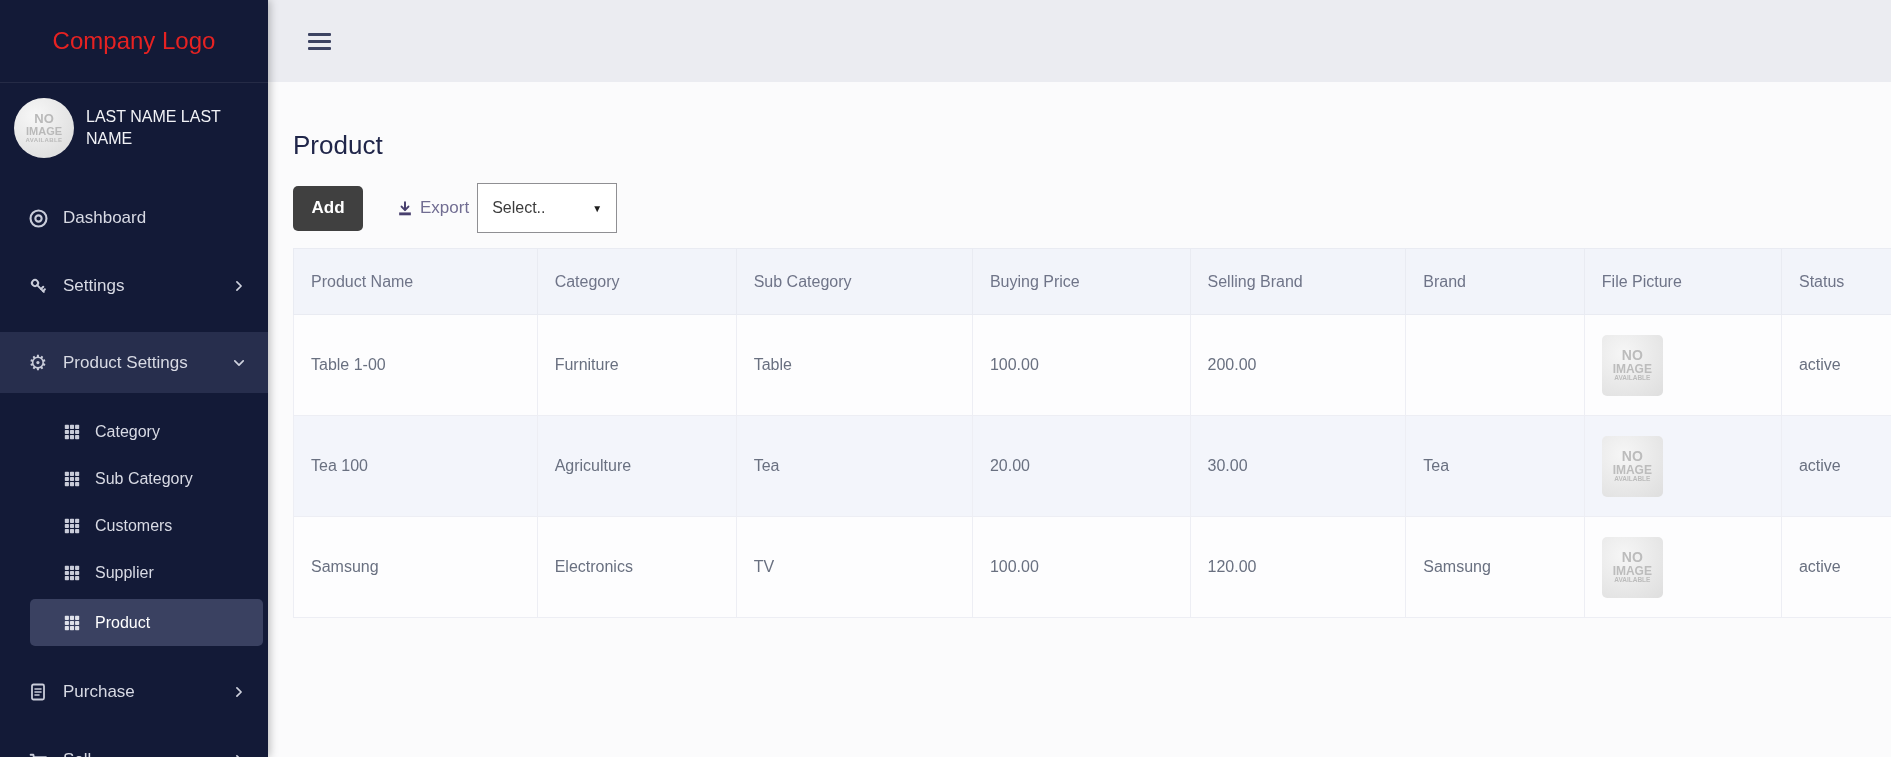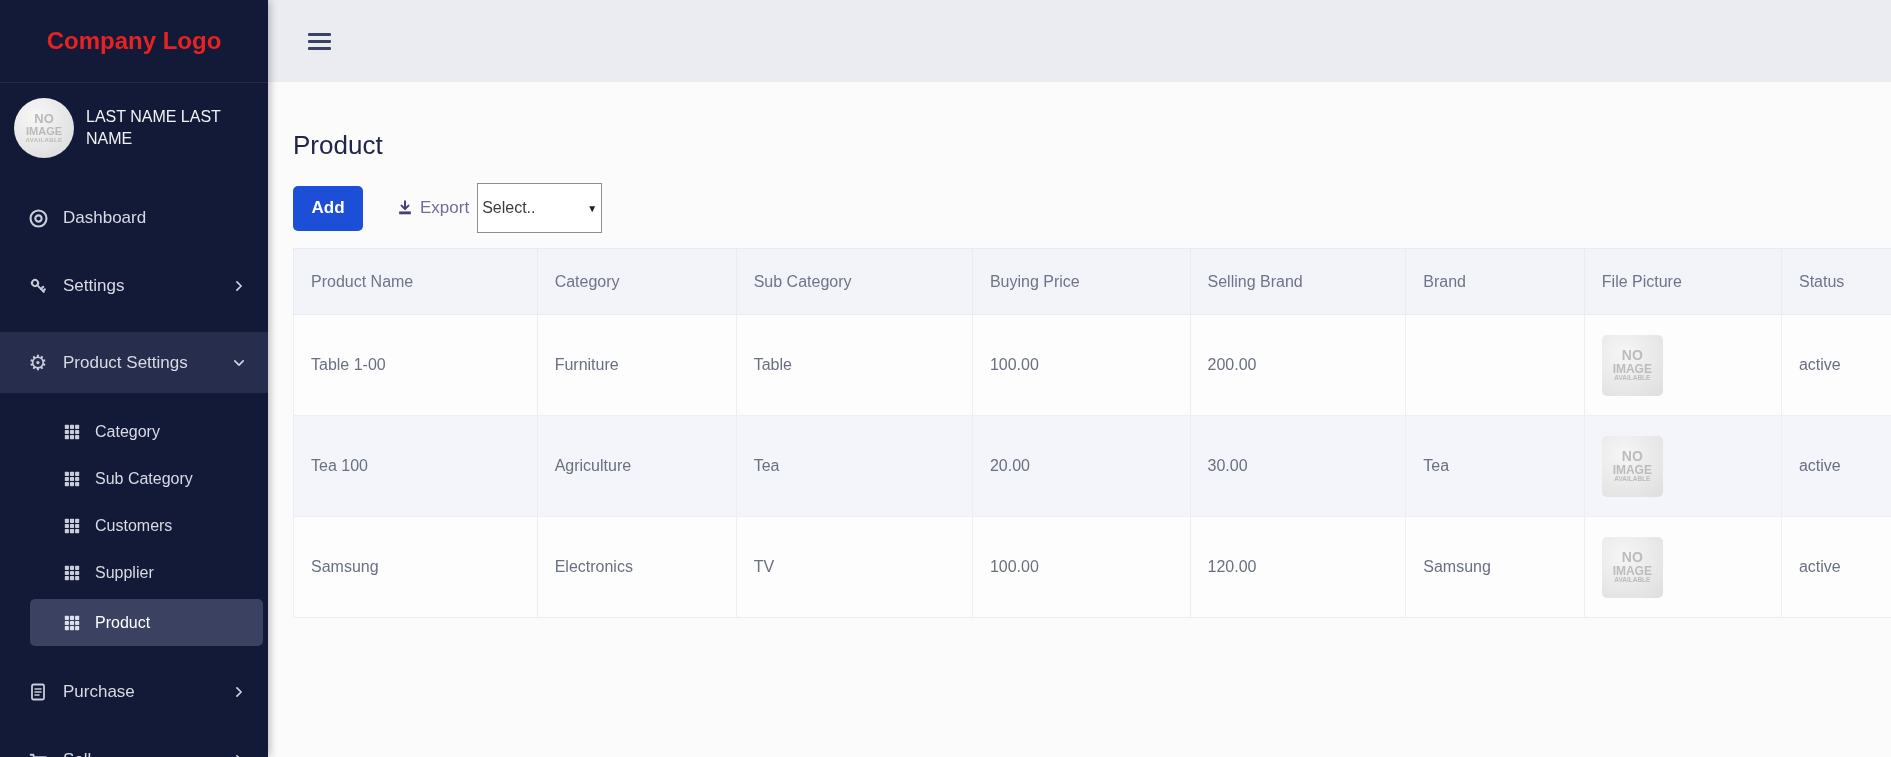--- a/index.html
+++ b/index.html
@@ -4,21 +4,21 @@
 <style>
   * { margin:0; padding:0; box-sizing:border-box; }
   html,body { width:1891px; height:757px; overflow:hidden; }
   body { display:flex; font-family:"Liberation Sans", sans-serif; background:#fbfbfc; }
 
   
   .sidebar { width:268px; flex-shrink:0; height:757px; background:#131a37; color:#d8dae4;
              box-shadow:2px 0 8px rgba(0,0,0,.25); position:relative; z-index:2; overflow:hidden; }
   .logo-area { height:83px; display:flex; align-items:center; justify-content:center;
                border-bottom:1px solid rgba(255,255,255,.08); }
-  .logo-text { color:#e62222; font-size:24px; font-weight:700;text-align:center; }
+  .logo-text { color:#e62222; font-size:24px; font-weight:400;text-align:center; }
   .user-area { display:flex; align-items:center; gap:12px; padding:15px 14px 0 14px; height:75px; }
   .avatar-circle { border-radius:50%; background:radial-gradient(circle at 35% 30%, #f7f7f7, #d9d9d9);
                    display:flex; flex-direction:column; align-items:center; justify-content:center;
                    color:#b9b9b9; font-weight:bold; flex-shrink:0; text-align:center; line-height:1.05; }
   .avatar-lg { width:60px; height:60px; }
   .avatar-lg .nia1{font-size:13px;} .avatar-lg .nia2{font-size:11px;} .avatar-lg .nia3{font-size:6px; letter-spacing:.4px;}
   .user-name { font-size:16px; color:#f1f2f6; line-height:1.35; max-width:160px; }
 
   .nav { margin-top:38px; }
   .nav-item { display:flex; align-items:center; height:44px; padding:0 22px 0 27px;
@@ -41,26 +41,26 @@
             justify-content:space-between; padding:0 10px 0 40px; flex-shrink:0; }
   .hamburger { display:flex; flex-direction:column; gap:4px; cursor:pointer; }
   .hamburger .bar { width:23px; height:3px; background:#3c4362; border-radius:1px; }
   .avatar-sm { width:40px; height:40px; }
   .avatar-sm .nia1{font-size:9px;} .avatar-sm .nia2{font-size:8px;} .avatar-sm .nia3{font-size:4px;}
 
   .content { flex:1; background:#fbfbfc; padding:48px 2px 0 25px; overflow:hidden; }
   .page-title { font-size:26px; font-weight:500; color:#20264a; margin-bottom:22px; }
 
   .toolbar { display:flex; align-items:center; margin-bottom:15px; }
-  .btn-add { width:70px; height:45px; background:#1d4ed8; border:none; border-radius:5px;
+  .btn-add { width:70px; height:45px; background:#404040; border:none; border-radius:5px;
              color:#fff; font-size:17px; font-weight:600; cursor:pointer; font-family:inherit; }
-  .export-link { display:flex; align-items:center; gap:6px; margin-left:33px; color:#716d92;
+  .export-link { display:flex; align-items:flex-end; gap:6px; margin-left:33px; color:#716d92;
                  font-size:17px; cursor:pointer; }
-  .select-box { margin-left:8px; width:125px; height:50px; border:1px solid #8f8f93; background:#fff;
-                display:flex; align-items:center; justify-content:space-between; padding:0 4px;
+  .select-box { margin-left:8px; width:140px; height:50px; border:1px solid #8f8f93; background:#fff;
+                display:flex; align-items:center; justify-content:space-between; padding:0 14px;
                 font-size:16px; color:#3c3c3c; cursor:pointer; }
   .select-caret { font-size:10px; color:#1d1d1d; }
   .toolbar-spacer { flex:1; }
   .search-box { width:475px; height:50px; background:#e3e4ea; border-radius:8px; display:flex;
                 align-items:center; padding:0 16px; margin-right:57px; }
   .search-box input { flex:1; border:none; background:transparent; outline:none; font-size:17px;
                       color:#575c68; font-family:inherit; }
   .search-box input::placeholder { color:#8e93a0; }
 
   table.grid { width:1861px; border-collapse:collapse; table-layout:fixed; font-size:16px; }

